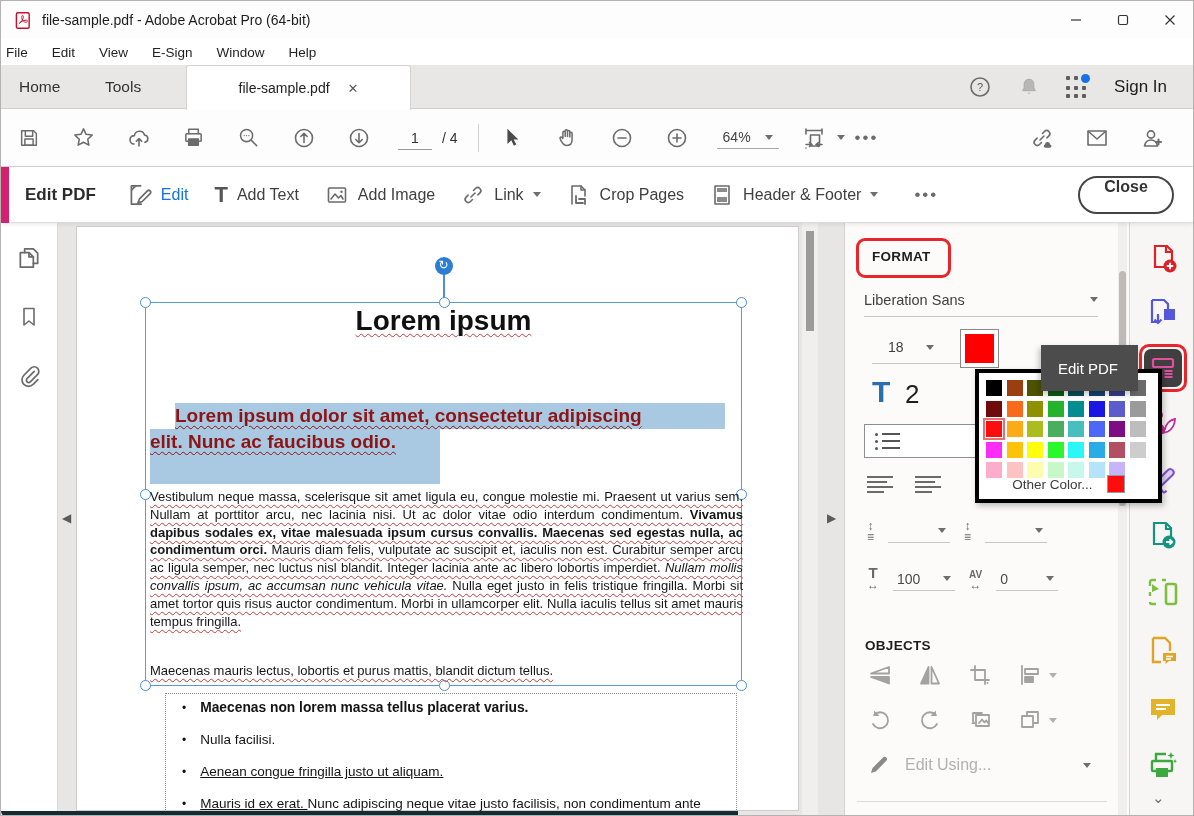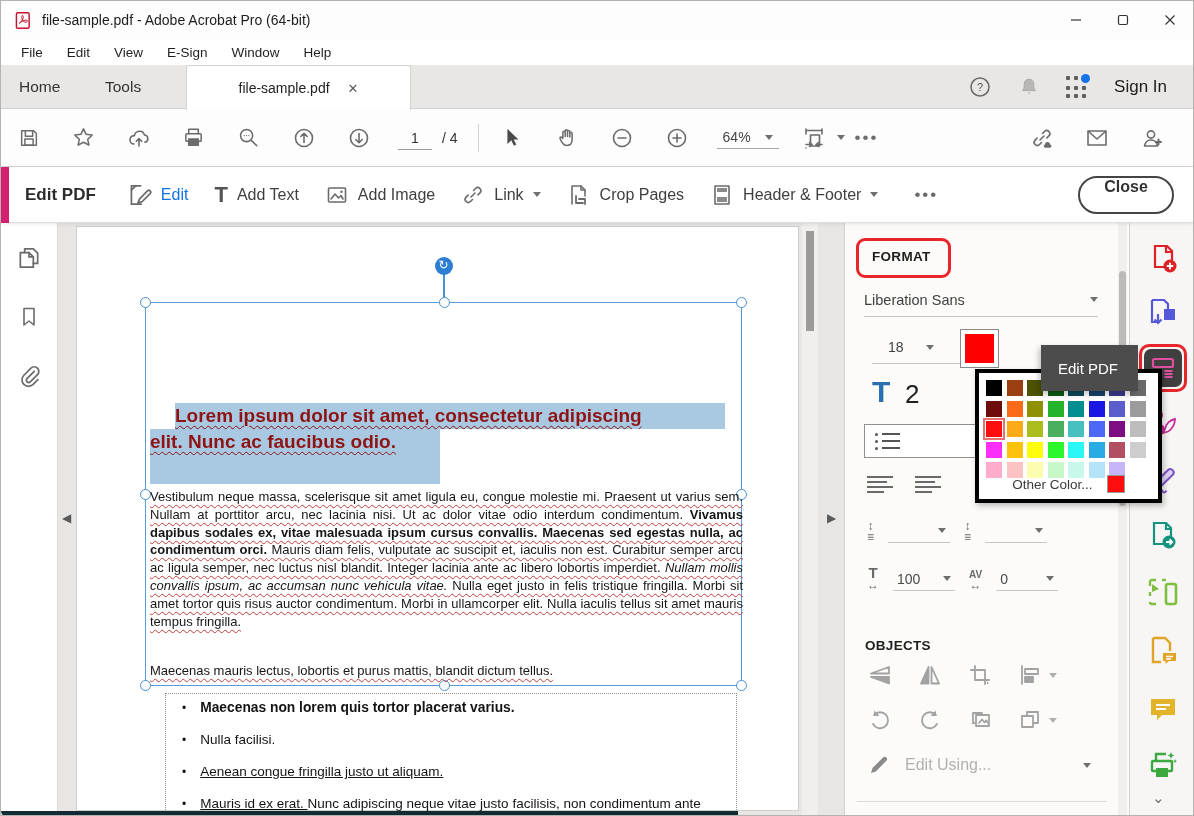--- a/index.html
+++ b/index.html
@@ -13,21 +13,21 @@
   
   .titlebar{position:absolute;left:0;top:0;width:100%;height:38px;background:#fdfdfd;
             display:flex;align-items:center;}
   .titlebar .appicon{margin-left:14px;}
   .titlebar .title{margin-left:10px;font-size:14px;color:#1d1d1d;}
   .winbtns{position:absolute;right:0;top:0;height:38px;display:flex;}
   .winbtn{width:47px;height:38px;display:flex;align-items:center;justify-content:center;}
 
   
   .menubar{position:absolute;left:0;top:38px;width:100%;height:26px;background:#fff;
-           display:flex;align-items:center;gap:24px;padding-left:20px;font-size:13.5px;color:#1f1f1f;}
+           display:flex;align-items:center;gap:24px;padding-left:5px;font-size:13.5px;color:#1f1f1f;}
 
   
   .tabbar{position:absolute;left:0;top:64px;width:100%;height:44px;background:#e9e7e5;
           border-bottom:1px solid #d2d0ce;}
   .tab-plain{position:absolute;top:0;height:44px;display:flex;align-items:center;font-size:15.5px;color:#333;}
   .tab-home{left:18px;}
   .tab-tools{left:104px;}
   .tab-doc{position:absolute;left:185px;top:0;width:225px;height:45px;background:#fff;z-index:2;
            border:1px solid #d6d4d2;border-bottom:none;border-radius:3px 3px 0 0;
            display:flex;align-items:center;justify-content:center;gap:18px;font-size:14px;color:#222;}
@@ -454,32 +454,33 @@
           <div class="handle" style="left:-6px;top:-6px"></div>
           <div class="handle" style="right:-6px;top:-6px"></div>
           <div class="handle" style="left:-6px;bottom:-6px"></div>
           <div class="handle" style="right:-6px;bottom:-6px"></div>
           <div class="handle" style="left:50%;top:-6px;margin-left:-5px"></div>
           <div class="handle" style="left:50%;bottom:-6px;margin-left:-5px"></div>
           <div class="handle" style="left:-6px;top:50%;margin-top:-5px"></div>
           <div class="handle" style="right:-6px;top:50%;margin-top:-5px"></div>
         </div>
 
+        <div class="doc-heading"><span class="squig">Lorem ipsum</span></div>
 
         <div class="selline squig-dark" style="left:73px;top:202px;width:290px;height:26px;">elit. Nunc ac faucibus odio.</div>
         <div class="selline squig-dark" style="left:98px;top:176px;width:550px;height:26px;">Lorem ipsum dolor sit amet, consectetur adipiscing</div>
         <div class="selline" style="left:73px;top:228px;width:290px;height:29px;"></div>
 
         <div class="para" style="top:261px"><span class="squig seg-normal">Vestibulum neque massa, scelerisque sit amet ligula eu, congue molestie mi. Praesent ut varius sem. Nullam at porttitor arcu, nec lacinia nisi. Ut ac dolor vitae odio interdum condimentum. </span><span class="squig seg-bold">Vivamus dapibus sodales ex, vitae malesuada ipsum cursus convallis. Maecenas sed egestas nulla, ac condimentum orci.</span><span class="squig seg-normal"> Mauris diam felis, vulputate ac suscipit et, iaculis non est. Curabitur semper arcu ac ligula semper, nec luctus nisl blandit. Integer lacinia ante ac libero lobortis imperdiet. </span><span class="squig seg-italic">Nullam mollis convallis ipsum, ac accumsan nunc vehicula vitae.</span><span class="squig seg-normal"> Nulla eget justo in felis tristique fringilla. Morbi sit amet tortor quis risus auctor condimentum. Morbi in ullamcorper elit. Nulla iaculis tellus sit amet mauris tempus fringilla.</span></div>
         <div class="para2 squig">Maecenas mauris lectus, lobortis et purus mattis, blandit dictum tellus.</div>
 
         <div class="dotbox">
             <div class="bullet-item">
               <span class="dot">•</span>
-              <span><span class="bt-bold">Maecenas non lorem quis tortor placerat varius.</span></span>
+              <span><span class="bt-bold">Maecenas non lorem massa tellus placerat varius.</span></span>
             </div>
             <div class="bullet-item">
               <span class="dot">•</span>
               <span><span class="bt-italic">Nulla facilisi.</span></span>
             </div>
             <div class="bullet-item">
               <span class="dot">•</span>
               <span><span class="bt-underline">Aenean congue fringilla justo ut aliquam. </span></span>
             </div>
             <div class="bullet-item">

